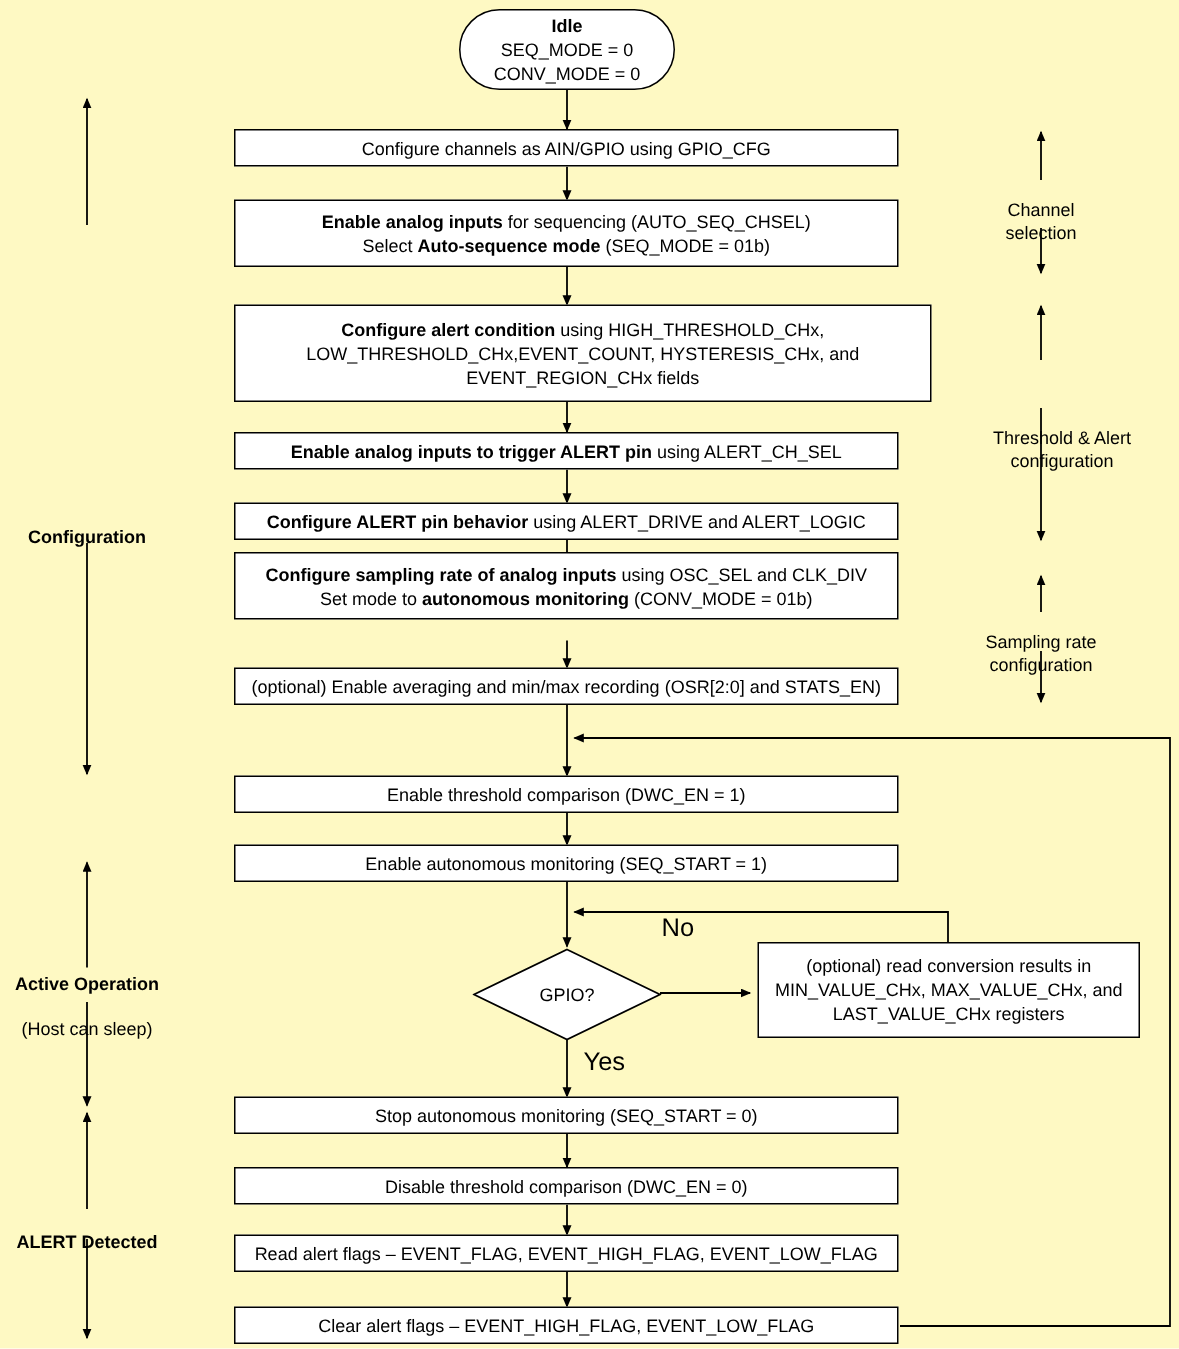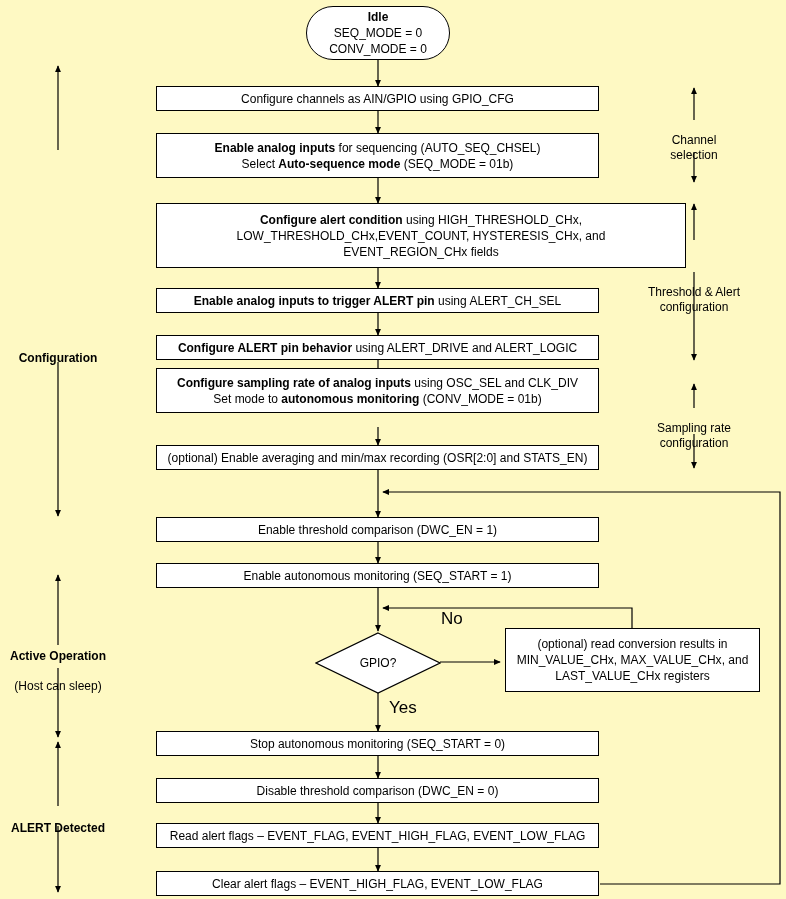--- a/index.html
+++ b/index.html
@@ -148,21 +148,21 @@
   </div>
 
   <div class="node" style="left:156px; top:86px; width:443px; height:25px;">
     <span class="txt"><span>Configure channels as AIN/GPIO using </span><span class="i">GPIO_CFG</span></span>
   </div>
 
   <div class="node" style="left:156px; top:133px; width:443px; height:45px;">
     <span class="txt"><span class="b">Enable analog inputs</span><span> for sequencing (</span><span class="i">AUTO_SEQ_CHSEL</span><span>)</span><br><span>Select </span><span class="b">Auto-sequence mode</span><span> (</span><span class="i">SEQ_MODE</span><span> = 01b)</span></span>
   </div>
 
-  <div class="node" style="left:156px; top:203px; width:530px; height:65px;">
+  <div class="node" style="left:156px; top:203px; width:465px; height:65px;">
     <span class="txt"><span class="b">Configure alert condition</span><span> using </span><span class="i">HIGH_THRESHOLD_CHx</span><span>,</span><br><span class="i">LOW_THRESHOLD_CHx,EVENT_COUNT, HYSTERESIS_CHx</span><span>, and</span><br><span class="i">EVENT_REGION_CHx</span><span> fields</span></span>
   </div>
 
   <div class="node" style="left:156px; top:288px; width:443px; height:25px;">
     <span class="txt"><span class="b">Enable analog inputs to trigger ALERT pin</span><span> using </span><span class="i">ALERT_CH_SEL</span></span>
   </div>
 
   <div class="node" style="left:156px; top:335px; width:443px; height:25px;">
     <span class="txt"><span class="b">Configure ALERT pin behavior</span><span> using </span><span class="i">ALERT_DRIVE and ALERT_LOGIC</span></span>
   </div>
@@ -224,21 +224,21 @@
 
   <div class="lbl bold" style="left:0px; top:806px; width:116px;">
     <span>ALERT Detected</span>
   </div>
 
   <div class="lbl" style="left:626px; top:118px; width:136px;">
     <span>Channel
 selection</span>
   </div>
 
-  <div class="lbl" style="left:626px; top:270px; width:136px;">
+  <div class="lbl" style="left:640px; top:270px; width:136px;">
     <span>Threshold &amp; Alert
 configuration</span>
   </div>
 
   <div class="lbl" style="left:626px; top:406px; width:136px;">
     <span>Sampling rate
 configuration</span>
   </div>
 
 </div>

